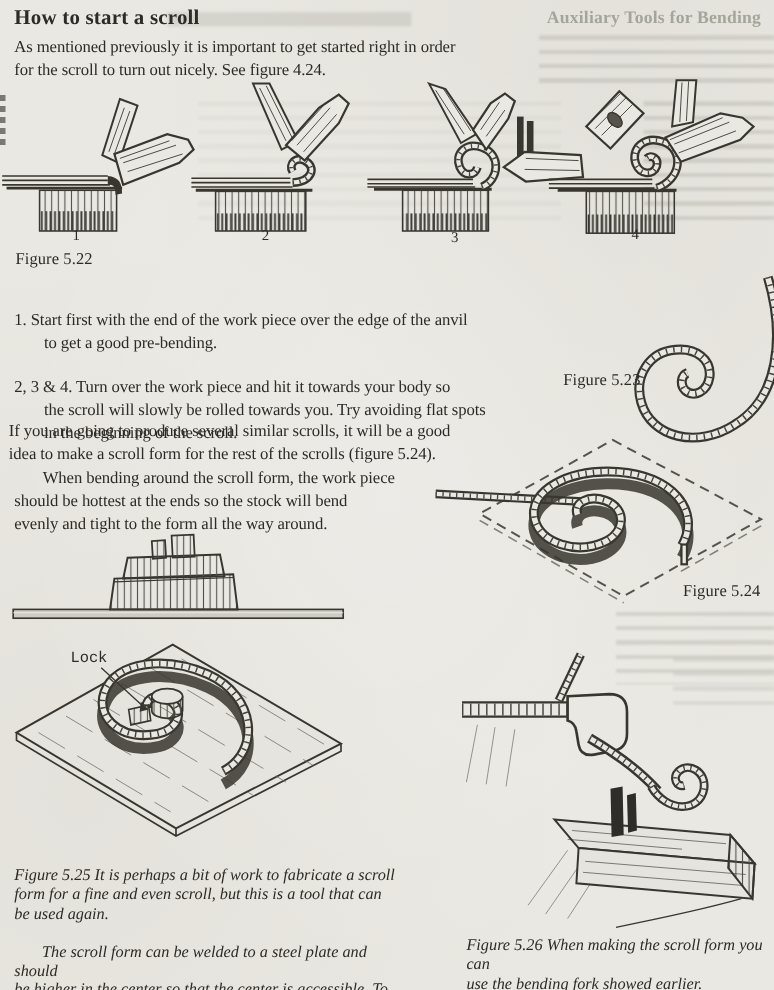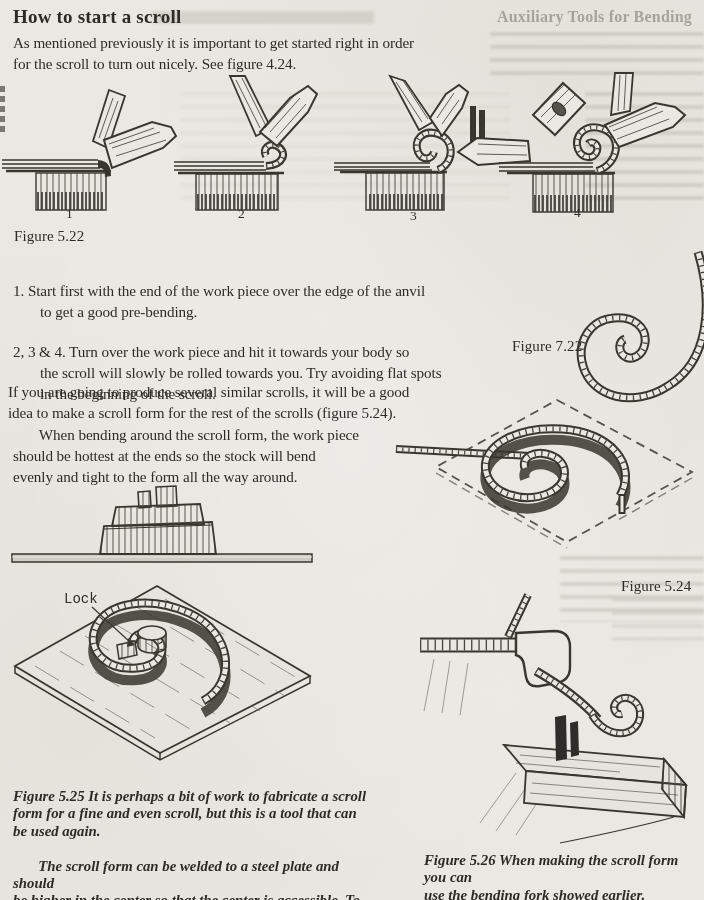--- a/index.html
+++ b/index.html
@@ -10,21 +10,21 @@
       radial-gradient(ellipse at 10% 80%, rgba(120,115,100,0.05), transparent 50%),
       radial-gradient(ellipse at 50% 50%, rgba(255,255,255,0.25), transparent 70%);
     font-family:"Liberation Serif","DejaVu Serif",serif;color:#2d2b27;}
   .abs{position:absolute;}
   .txt{z-index:3;white-space:pre-line;}
   .title{font-size:19px;font-weight:bold;letter-spacing:.2px;}
   .body-text{font-size:15.2px;line-height:21px;letter-spacing:-0.1px;}
   .hang{padding-left:27px;text-indent:-27px;margin:0 0 1px 0;}
   .indent1{text-indent:1.7em;}
   .cap{font-size:15px;letter-spacing:.1px;}
-  .cap-long{font-style:italic;font-size:14.8px;line-height:17.3px;font-weight:bold;}
+  .cap-long{font-style:italic;font-size:14.8px;line-height:17.3px;}
   .stepnum{font-size:13.5px;z-index:3;}
   .lock-label{font-size:14px;z-index:4;font-family:Liberation Mono, monospace;}
   svg.fig{position:absolute;z-index:2;overflow:visible;}
   .ghost-lines{position:absolute;z-index:1;
     background-image:repeating-linear-gradient(180deg, rgba(118,120,106,0.38) 0px, rgba(118,120,106,0.38) 4px, transparent 4px, transparent 13px);
     filter:blur(1.1px);opacity:.5;}
   .ghost-bar{position:absolute;z-index:1;background:rgba(118,120,106,0.35);filter:blur(1.4px);opacity:.5;}
   .ghost-heading{position:absolute;z-index:1;font-weight:bold;font-size:16px;
     color:rgba(112,114,100,0.55);filter:blur(0.7px);letter-spacing:.2px;white-space:nowrap;}
   .spine-mark{position:absolute;z-index:2;left:0;top:86px;width:5px;height:48px;
@@ -147,40 +147,40 @@
 should be hottest at the ends so the stock will bend
 evenly and tight to the form all the way around.</div>
 
 <svg class="fig" style="left:540px;top:250px;" width="164" height="188" viewBox="0 0 164 188">
   <g fill="none">
     <path d="M158,2 C174,56 168,112 128,136 C94,158 52,148 43,116 C36,92 50,70 74,68 C93,66 107,77 105,93 C103,106 91,112 83,105 C78,100 79,91 85,89" stroke="#38362f" stroke-width="9"></path>
     <path d="M158,2 C174,56 168,112 128,136 C94,158 52,148 43,116 C36,92 50,70 74,68 C93,66 107,77 105,93 C103,106 91,112 83,105 C78,100 79,91 85,89" stroke="#eae8e2" stroke-width="5"></path>
     <path d="M158,2 C174,56 168,112 128,136 C94,158 52,148 43,116 C36,92 50,70 74,68 C93,66 107,77 105,93 C103,106 91,112 83,105 C78,100 79,91 85,89" stroke="#45433d" stroke-width="5" stroke-dasharray="1.3,5.5"></path>
   </g>
 </svg>
-<div class="abs txt cap" style="left:512px;top:338px;">Figure 7.22</div>
+<div class="abs txt cap" style="left:512px;top:338px;">Figure 5.23</div>
 
 <svg class="fig" style="left:378px;top:396px;" width="326" height="152" viewBox="0 0 326 152">
   <g fill="none" stroke="#55534c">
     <path d="M179,4 L314,76 L189,146 L58,71 Z" stroke-width="1.8" stroke-dasharray="9,6"></path>
     <path d="M58,77 L189,152 M314,82 L240,124" stroke-width="1.4" stroke-dasharray="9,6" opacity=".7"></path>
   </g>
   <g fill="none">
     <path d="M18,53 L152,60" stroke="#38362f" stroke-width="8"></path>
     <path d="M18,53 L152,60" stroke="#eae8e2" stroke-width="4"></path>
     <path d="M18,53 L152,60" stroke="#45433d" stroke-width="4" stroke-dasharray="1.2,5"></path>
     <path d="M242,111 C260,79 232,47 184,44 C139,41 102,61 108,87 C113,109 146,119 171,108 C191,99 192,77 172,70 C157,65 143,72 147,83" stroke="#38362f" stroke-width="10" opacity=".85"></path>
     <path d="M242,100 C260,68 232,36 184,33 C139,30 102,50 108,76 C113,98 146,108 171,97 C191,88 192,66 172,59 C157,54 143,61 147,72" stroke="#38362f" stroke-width="9"></path>
     <path d="M242,100 C260,68 232,36 184,33 C139,30 102,50 108,76 C113,98 146,108 171,97 C191,88 192,66 172,59 C157,54 143,61 147,72" stroke="#eae8e2" stroke-width="5"></path>
     <path d="M242,100 C260,68 232,36 184,33 C139,30 102,50 108,76 C113,98 146,108 171,97 C191,88 192,66 172,59 C157,54 143,61 147,72" stroke="#45433d" stroke-width="5" stroke-dasharray="1.3,5.5"></path>
     <path d="M244,98 V118" stroke="#38362f" stroke-width="7"></path>
     <path d="M244,100 V116" stroke="#eae8e2" stroke-width="3"></path>
   </g>
 </svg>
-<div class="abs txt cap" style="left:621px;top:530px;margin-top:48px;">Figure 5.24</div>
+<div class="abs txt cap" style="left:621px;top:530px;">Figure 5.24</div>
 
 <svg class="fig" style="left:8px;top:480px;" width="320" height="100" viewBox="0 0 320 100">
   <g stroke="#38362f" fill="none" stroke-width="1.6">
     <rect x="4" y="74" width="300" height="8" fill="#cfccc5" stroke-width="1.5"></rect>
     <path d="M4,77 H304" stroke="#eae8e2" stroke-width="1"></path>
     <path d="M92,74 L96,46 L204,42 L208,74 Z" fill="url(#vh)" stroke-width="1.8"></path>
     <path d="M104,46 L108,27 L192,24 L196,44 Z" fill="url(#vh)" stroke-width="1.8"></path>
     <path d="M130,12 L142,11 L143,27 L131,28 Z" fill="url(#vh)" stroke-width="1.6"></path>
     <path d="M148,7 L168,6 L169,26 L149,27 Z" fill="url(#vh)" stroke-width="1.6"></path>
     <path d="M96,49 L204,45" stroke-width="1"></path>

